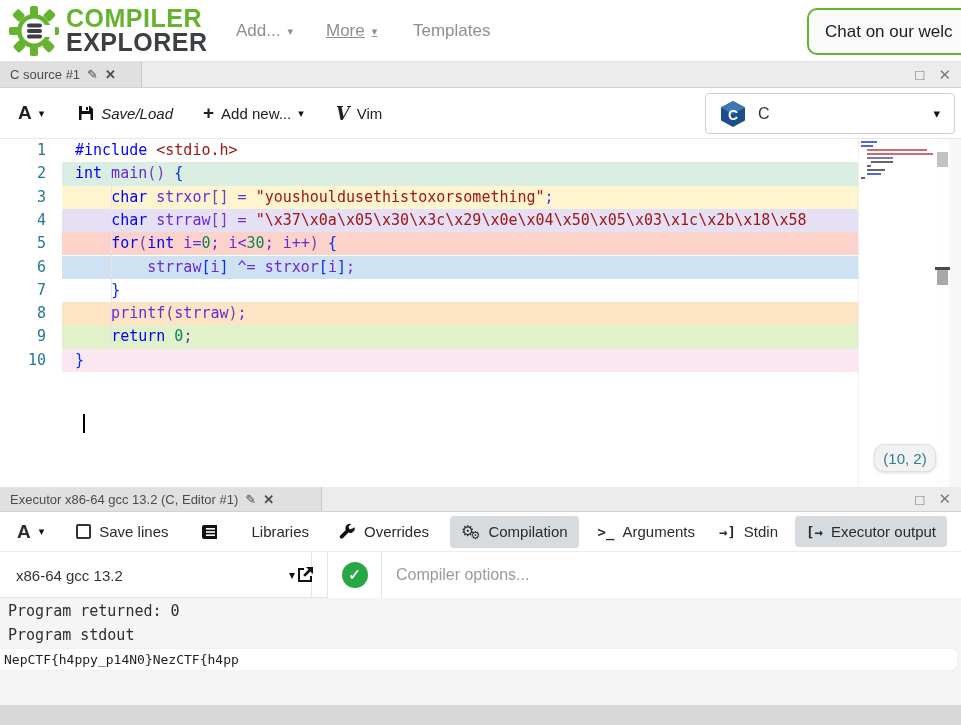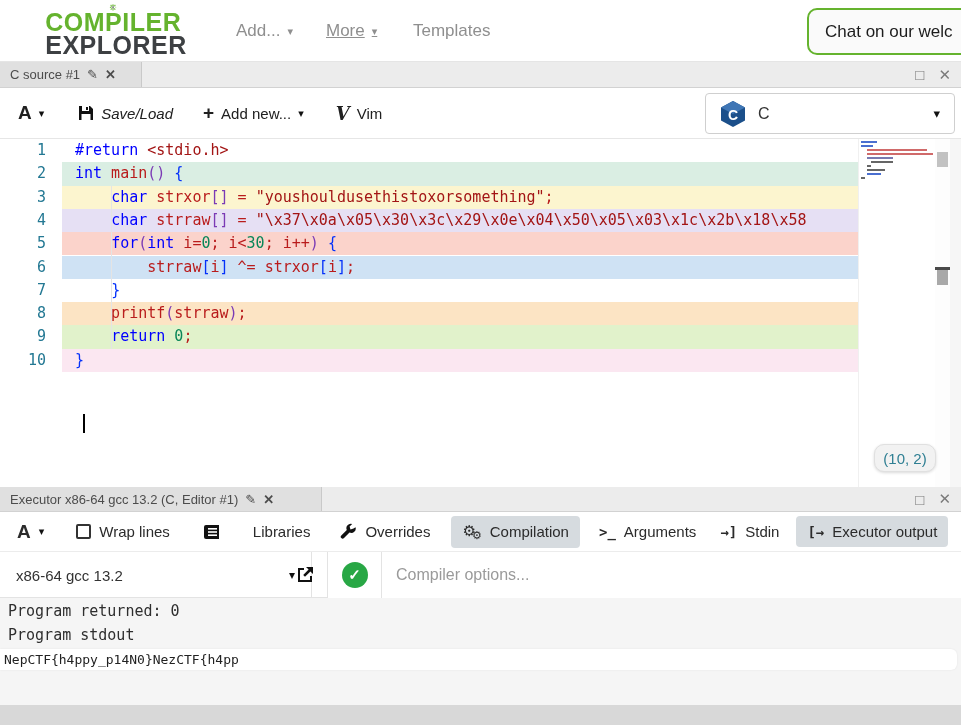--- a/index.html
+++ b/index.html
@@ -3,21 +3,21 @@
 <meta charset="utf-8">
 <style>
   * { margin:0; padding:0; box-sizing:border-box; }
   html,body { width:961px; height:725px; overflow:hidden; background:#d8d8d8;
     font-family:"Liberation Sans", sans-serif; }
   .abs { position:absolute; }
   #stage { position:relative; width:961px; height:725px; }
 
   
   #navbar { left:0; top:0; width:961px; height:62px; background:#ffffff; border-bottom:1px solid #e5e5e5; }
-  #logo { left:8px; top:4px; width:210px; height:54px; display:flex; align-items:center; cursor:pointer;flex-direction:column;}
+  #logo { left:8px; top:4px; width:210px; height:54px; display:flex; align-items:center; cursor:pointer;}
   #logo-text { margin-left:6px; font-weight:bold; line-height:0.95; letter-spacing:0.5px; font-size:25px; }
   #logo-text .l1 { color:#65b32e; }
   #logo-text .l2 { color:#3d4043; }
   .nav-item { top:0; height:62px; display:flex; align-items:center; gap:7px; color:#8f8f8f; font-size:17px; cursor:pointer; }
   .caret { font-size:11px; color:#8f8f8f; }
   #chat-btn { left:807px; top:8px; width:200px; height:47px; background:#fafafa; border:2px solid #65b32e;
     border-radius:10px; display:flex; align-items:center; padding-left:16px; font-size:17px; color:#1c1c1c;
     white-space:nowrap; overflow:hidden; cursor:pointer; }
 
   
@@ -45,21 +45,21 @@
   #lang-label { font-size:16px; color:#333; }
 
   
   #code-area { left:0; top:77px; width:961px; height:348px; background:#fff; overflow:hidden; }
   .code-line { position:absolute; left:0; width:961px; height:23.3px;
     font-family:"DejaVu Sans Mono","Liberation Mono",monospace; font-size:15px; line-height:23.3px; white-space:pre; }
   .code-line .gut { position:absolute; left:0; top:0; width:46px; text-align:right; color:#237893; }
   .code-line .band { position:absolute; left:62px; top:0; width:796px; height:100%; }
   .code-line .src { position:absolute; left:75px; top:0; }
   .tok-kw{color:#0000ff}.tok-str{color:#a31515}.tok-num{color:#098658}
-  .tok-pl{color:#b91c1c}.tok-pb{color:#7b3ab5}.tok-bb{color:#0431fa}
+  .tok-pl{color:#6d28d9}.tok-pb{color:#7b3ab5}.tok-bb{color:#0431fa}
   #cursor { left:83px; top:275px; width:2px; height:19px; background:#000; }
   #indent-guide { left:111px; top:47px; width:1px; height:163px; background:#e4e4e4; }
 
   
   #minimap { left:858px; top:0px; width:77px; height:348px; background:#ffffff; border-left:1px solid #f0f0f0; }
   .mm-bar { position:absolute; height:2px; }
   #scrollbar { left:935px; top:0; width:15px; height:348px; background:#fdfdfd; }
   #sb-thumb1 { left:937px; top:13px; width:11px; height:15px; background:#c2c2c2; }
   #sb-line   { left:935px; top:128px; width:26px; height:3px; background:#4a4a4a; }
   #sb-thumb2 { left:937px; top:131px; width:11px; height:15px; background:#a9a9a9; }
@@ -201,21 +201,21 @@
           <polygon points="13,1 25,7.5 13,14 1,7.5" fill="#3f76b5"></polygon>
           <text x="13" y="19.5" text-anchor="middle" font-size="14" font-weight="bold" fill="#ffffff" font-family="Liberation Sans, sans-serif">C</text>
         </svg>
         <span id="lang-label">C</span>
         <span class="sel-caret">▾</span>
       </div>
     </div>
 
     <div id="code-area" class="abs">
       <div id="code-lines">
-          <div class="code-line" style="top: 0px;"><span class="gut">1</span><span class="src"><span class="tok-kw">#return</span><span class="tok-pl"> </span><span class="tok-str">&lt;stdio.h&gt;</span></span></div>
+          <div class="code-line" style="top: 0px;"><span class="gut">1</span><span class="src"><span class="tok-kw">#include</span><span class="tok-pl"> </span><span class="tok-str">&lt;stdio.h&gt;</span></span></div>
           <div class="code-line" style="top: 23.3px;"><div class="band" style="background: rgb(218, 238, 227);"></div><span class="gut">2</span><span class="src"><span class="tok-kw">int</span><span class="tok-pl"> main</span><span class="tok-pb">()</span><span class="tok-pl"> </span><span class="tok-bb">{</span></span></div>
           <div class="code-line" style="top: 46.6px;"><div class="band" style="background: rgb(252, 245, 207);"></div><span class="gut">3</span><span class="src"><span class="tok-pl">    </span><span class="tok-kw">char</span><span class="tok-pl"> strxor</span><span class="tok-pb">[]</span><span class="tok-pl"> = </span><span class="tok-str">"youshouldusethistoxorsomething"</span><span class="tok-pl">;</span></span></div>
           <div class="code-line" style="top: 69.9px;"><div class="band" style="background: rgb(230, 224, 244);"></div><span class="gut">4</span><span class="src"><span class="tok-pl">    </span><span class="tok-kw">char</span><span class="tok-pl"> strraw</span><span class="tok-pb">[]</span><span class="tok-pl"> = </span><span class="tok-str">"\x37\x0a\x05\x30\x3c\x29\x0e\x04\x50\x05\x03\x1c\x2b\x18\x58</span></span></div>
           <div class="code-line" style="top: 93.2px;"><div class="band" style="background: rgb(251, 211, 203);"></div><span class="gut">5</span><span class="src"><span class="tok-pl">    </span><span class="tok-kw">for</span><span class="tok-pb">(</span><span class="tok-kw">int</span><span class="tok-pl"> i=</span><span class="tok-num">0</span><span class="tok-pl">; i&lt;</span><span class="tok-num">30</span><span class="tok-pl">; i++</span><span class="tok-pb">)</span><span class="tok-pl"> </span><span class="tok-bb">{</span></span></div>
           <div class="code-line" style="top: 116.5px;"><div class="band" style="background: rgb(207, 226, 244);"></div><span class="gut">6</span><span class="src"><span class="tok-pl">        strraw</span><span class="tok-bb">[</span><span class="tok-pl">i</span><span class="tok-bb">]</span><span class="tok-pl"> ^= strxor</span><span class="tok-bb">[</span><span class="tok-pl">i</span><span class="tok-bb">]</span><span class="tok-pl">;</span></span></div>
           <div class="code-line" style="top: 139.8px;"><span class="gut">7</span><span class="src"><span class="tok-pl">    </span><span class="tok-bb">}</span></span></div>
           <div class="code-line" style="top: 163.1px;"><div class="band" style="background: rgb(252, 228, 196);"></div><span class="gut">8</span><span class="src"><span class="tok-pl">    printf</span><span class="tok-pb">(</span><span class="tok-pl">strraw</span><span class="tok-pb">)</span><span class="tok-pl">;</span></span></div>
           <div class="code-line" style="top: 186.4px;"><div class="band" style="background: rgb(225, 242, 203);"></div><span class="gut">9</span><span class="src"><span class="tok-pl">    </span><span class="tok-kw">return</span><span class="tok-pl"> </span><span class="tok-num">0</span><span class="tok-pl">;</span></span></div>
           <div class="code-line" style="top: 209.7px;"><div class="band" style="background: rgb(251, 231, 241);"></div><span class="gut">10</span><span class="src"><span class="tok-bb">}</span></span></div>
         </div>
@@ -259,21 +259,21 @@
       </div>
     </div>
 
     <div id="exec-toolbar" class="abs">
       <div class="xbtn">
         <span style="font-size:19px;font-weight:bold;">A</span>
         <span class="caret" style="color:#111;">▾</span>
       </div>
       <div class="xbtn" style="margin-left:8px;">
         <span class="checkbox"></span>
-        <span>Wrap lines</span>
+        <span>Save lines</span>
       </div>
       <div class="xbtn" style="margin-left:10px;gap:32px;">
         <svg width="17" height="16" viewBox="0 0 17 16">
           <path fill="#111" d="M2 1h13v14H2a2 2 0 0 1-2-2V3a2 2 0 0 1 2-2z"></path>
           <rect x="4" y="4" width="9" height="1.6" fill="#fff"></rect>
           <rect x="4" y="7.2" width="9" height="1.6" fill="#fff"></rect>
           <rect x="4" y="10.4" width="9" height="1.6" fill="#fff"></rect>
         </svg>
         <span>Libraries</span>
       </div>

